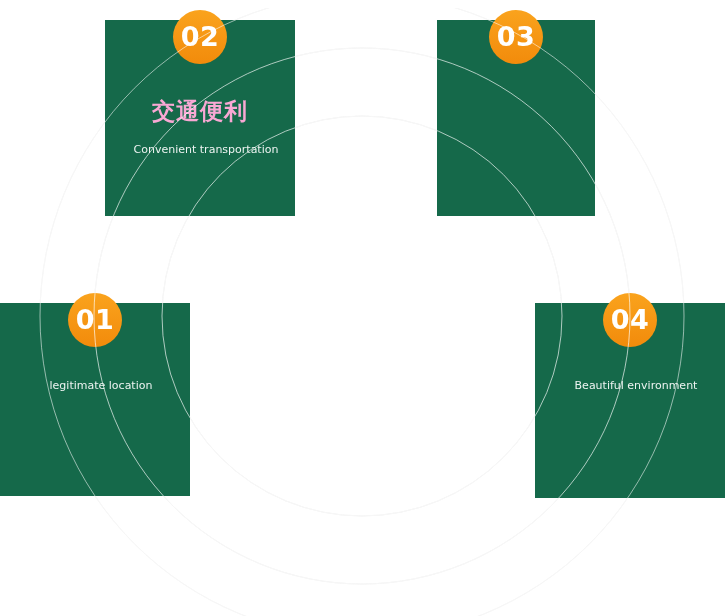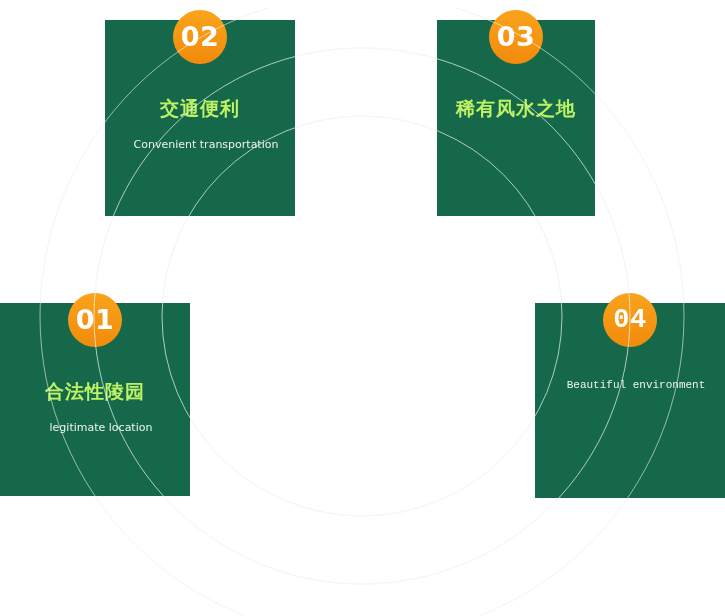--- a/index.html
+++ b/index.html
@@ -24,21 +24,21 @@
   svg.arcs.fg { z-index: 2; }
 
   .feature-card {
     position: absolute;
     z-index: 1;
     background: #15694a;
   }
   .card-02 { left: 105px; top: 12px;  width: 190px; height: 196px; }
   .card-03 { left: 437px; top: 12px;  width: 158px; height: 196px; }
   .card-01 { left: 0px;   top: 295px; width: 190px; height: 193px; }
-  .card-04 { left: 535px; top: 295px; width: 190px; height: 195px; font-family: Liberation Mono, monospace; }
+  .card-04 { left: 535px; top: 295px; width: 190px; height: 195px; }
 
   .number-badge {
     position: absolute;
     top: -10px;
     left: 50%;
     transform: translateX(-50%);
     width: 54px;
     height: 54px;
     border-radius: 50%;
     background: linear-gradient(180deg, #faa31d 0%, #f28b0b 100%);
@@ -53,23 +53,23 @@
   .card-body {
     position: absolute;
     left: 0;
     right: 0;
     top: 76px;
     text-align: center;
     color: #ffffff;
     z-index: 3;
   }
   .card-title {
-    font-size: 19px;
+    font-size: 23px;
     font-weight: bold;
-    color: #bef264;
+    color: #f9a8d4;
     letter-spacing: 1px;
     margin-bottom: 16px;
     white-space: nowrap;
   }
   .card-subtitle {
     font-size: 11px;
     font-weight: normal;
     color: rgba(255,255,255,0.92);
     white-space: nowrap;
     padding-left: 12px;
@@ -94,30 +94,28 @@
       <div class="card-title">交通便利</div>
       <div class="card-subtitle">Convenient transportation</div>
     </div>
   </div>
 
   <div class="feature-card card-03">
     <div class="number-badge">
       <span>03</span>
     </div>
     <div class="card-body">
-      <div class="card-title">稀有风水之地</div>
     </div>
   </div>
 
   <div class="feature-card card-01">
     <div class="number-badge">
       <span>01</span>
     </div>
     <div class="card-body">
-      <div class="card-title">合法性陵园</div>
       <div class="card-subtitle">legitimate location</div>
     </div>
   </div>
 
   <div class="feature-card card-04">
     <div class="number-badge">
       <span>04</span>
     </div>
     <div class="card-body">
       <div class="card-subtitle">Beautiful environment</div>

